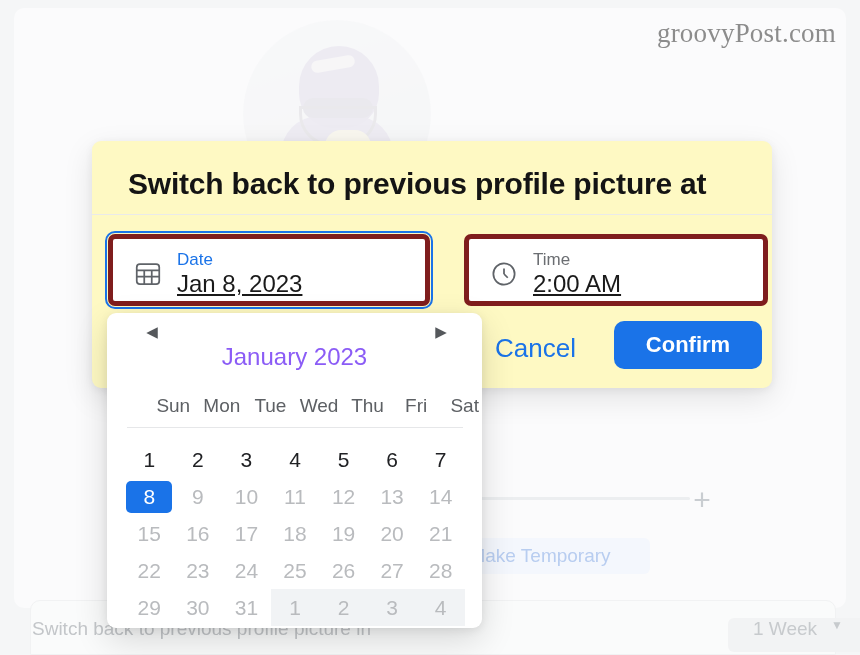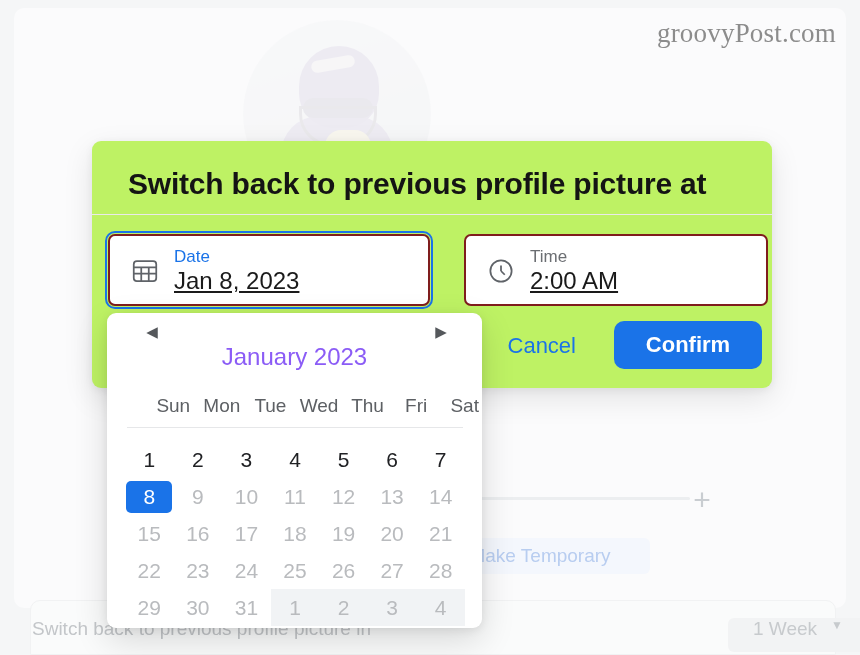--- a/index.html
+++ b/index.html
@@ -64,50 +64,50 @@
     position:absolute;left:728px;top:618px;width:140px;height:34px;
     background:#f2f3f4;border-radius:6px;
     display:flex;align-items:flex-start;justify-content:center;gap:14px;
     color:#c7cacd;font-size:19px;
   }
   #bg-dropdown .caret{font-size:12px;}
 
   
   #dialog{
     position:absolute;left:92px;top:141px;width:680px;height:247px;
-    background:#bef264;border-radius:9px;
+    background:#fef9c3;border-radius:9px;
     box-shadow:0 10px 30px rgba(0,0,0,.10), 0 2px 8px rgba(0,0,0,.06);
     overflow:hidden;
   }
   #dialog-title{
     position:absolute;left:36px;top:26px;
     font-size:30px;font-weight:bold;color:#141414;letter-spacing:-.2px;
   }
   #dialog-divider{
     position:absolute;left:0;top:73px;width:680px;height:1px;background:#eaeaea;
   }
 
   .field{
     position:absolute;top:93px;height:72px;box-sizing:border-box;
-    background:#fff;border:2px solid #7f1d1d;border-radius:7px;
+    background:#fff;border:5px solid #7f1d1d;border-radius:7px;
   }
   #date-field{left:16px;width:322px;outline:2px solid #1a73e8;outline-offset:1px;}
   #time-field{left:347px;width:304px;margin-left:25px;}
 
   .field .ficon{position:absolute;left:20px;top:20px;width:30px;height:30px;}
   .field .flabel{position:absolute;left:64px;top:11px;font-size:17px;}
   .field .fvalue{position:absolute;left:64px;top:31px;font-size:24px;color:#1a1a1a;text-decoration:underline;}
   #date-field .flabel{color:#1a73e8;}
   #time-field .flabel{color:#6b6e72;}
 
   #btn-row{position:absolute;left:0;top:180px;width:680px;height:60px;}
   #cancel-button{
     position:absolute;right:186px;top:4px;
     background:none;border:none;cursor:pointer;
-    color:#1a73e8;font-size:22px;font-family:"Liberation Sans",sans-serif;
+    color:#1a73e8;font-size:26px;font-family:"Liberation Sans",sans-serif;
     padding:8px 10px;
     text-align:right;
   }
   #confirm-button{
     position:absolute;right:10px;top:0;width:148px;height:48px;
     background:#1a73e8;border:none;border-radius:10px;cursor:pointer;
     color:#fff;font-size:22px;font-weight:bold;font-family:"Liberation Sans",sans-serif;
   }
 
   

